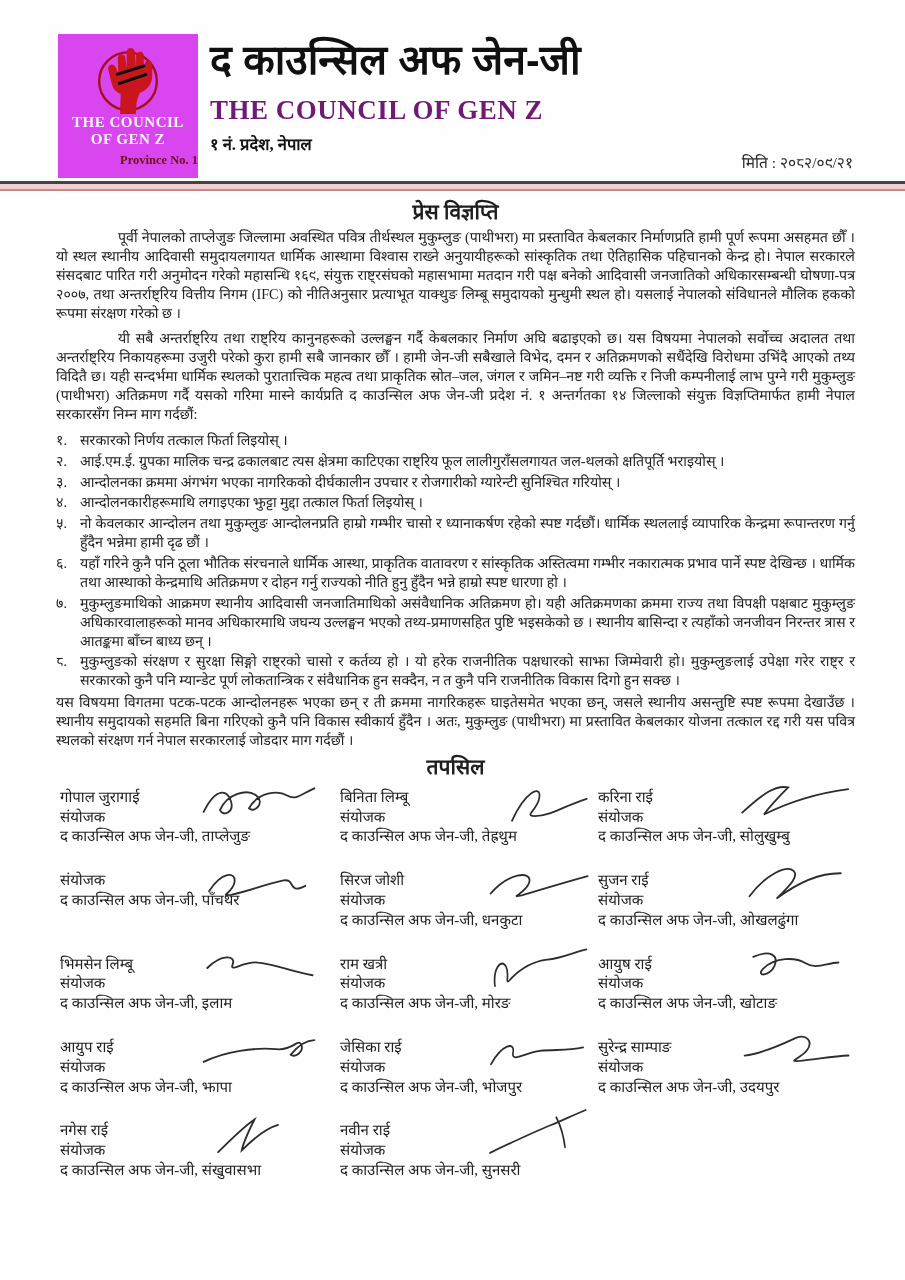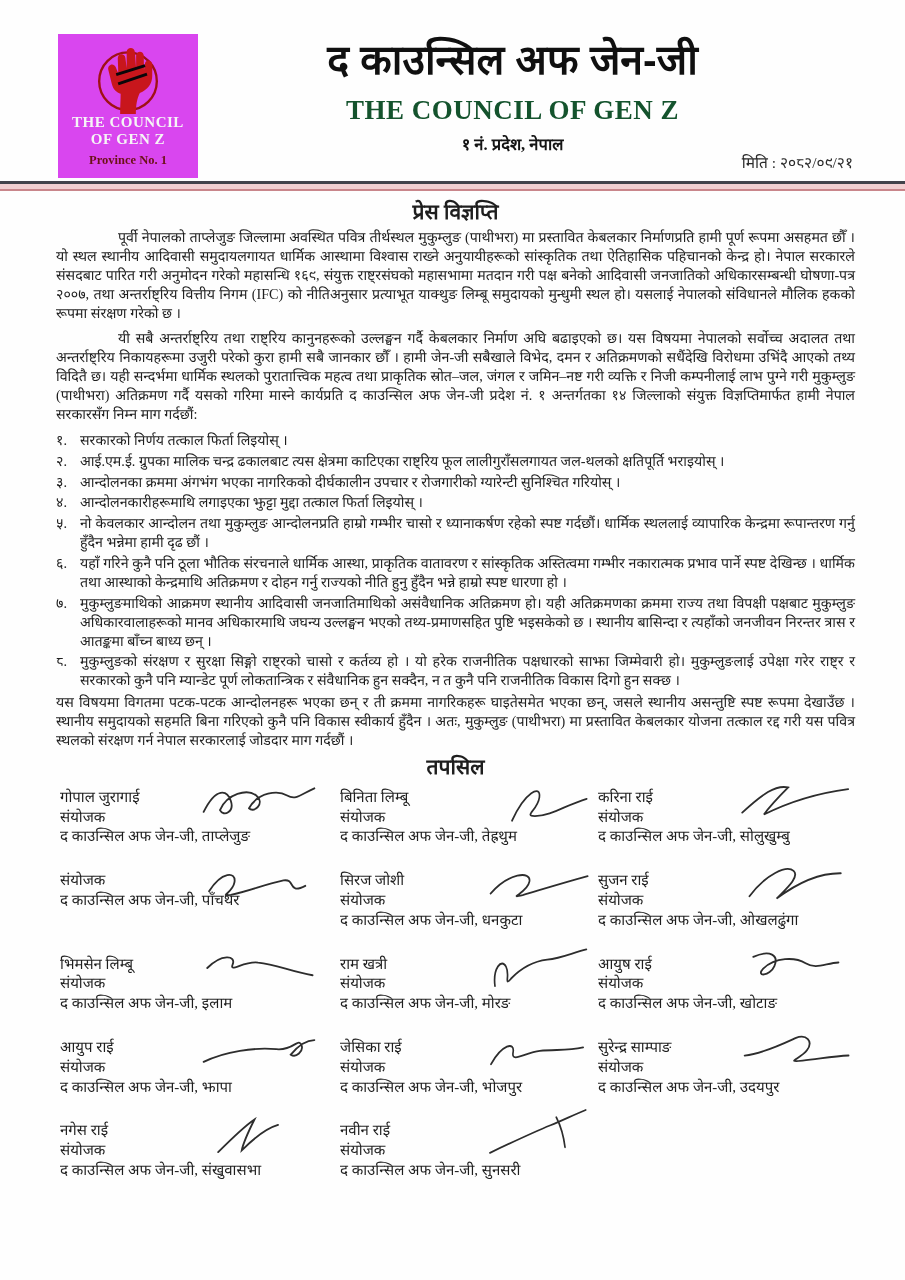--- a/index.html
+++ b/index.html
@@ -15,24 +15,24 @@
   }
   
   .letterhead{position:relative;height:181px;}
   .logo{
     position:absolute;left:58px;top:34px;width:140px;height:144px;
     background:#d946ef;color:#f5f5f5;text-align:center;
     box-sizing:border-box;padding-top:4px;
   }
   .logo svg{display:block;margin:0 auto;}
   .logo-line{font-weight:bold;font-size:15px;line-height:1.15;letter-spacing:.5px;}
-  .logo-province{font-weight:bold;font-size:12.5px;margin-top:4px;color:#6b1216;}
-  .head-center{position:absolute;left:210px;right:90px;top:30px;text-align:center;}
+  .logo-province{font-weight:bold;font-size:12.5px;margin-top:4px;color:#6b1216;text-align:right;}
+  .head-center{position:absolute;left:210px;right:90px;top:30px;text-align:left;}
   .title-np{font-size:41px;font-weight:bold;color:#101010;font-family:"Liberation Sans","DejaVu Sans",sans-serif;}
-  .title-en{font-size:27px;font-weight:bold;color:#14532d;margin-top:9px;letter-spacing:.5px;}
+  .title-en{font-size:27px;font-weight:bold;color:#701a75;margin-top:9px;letter-spacing:.5px;}
   .subtitle{font-size:16.5px;font-weight:bold;color:#141414;margin-top:6px;}
   .date-line{position:absolute;right:52px;top:151px;font-size:15.5px;color:#2a2a2a;margin-left:44px;}
   .divider{
     height:5px;background:#f2cfd1;
     border-top:3px solid #43434b;border-bottom:2px solid #c9868b;
   }
   
   .doc-body{padding:4px 50px 0 56px;}
   .doc-heading{font-size:21px;font-weight:bold;text-align:center;margin:2px 0 3px;}
   .para{font-size:14.2px;line-height:1.33;text-align:justify;margin:0 0 7px;}

